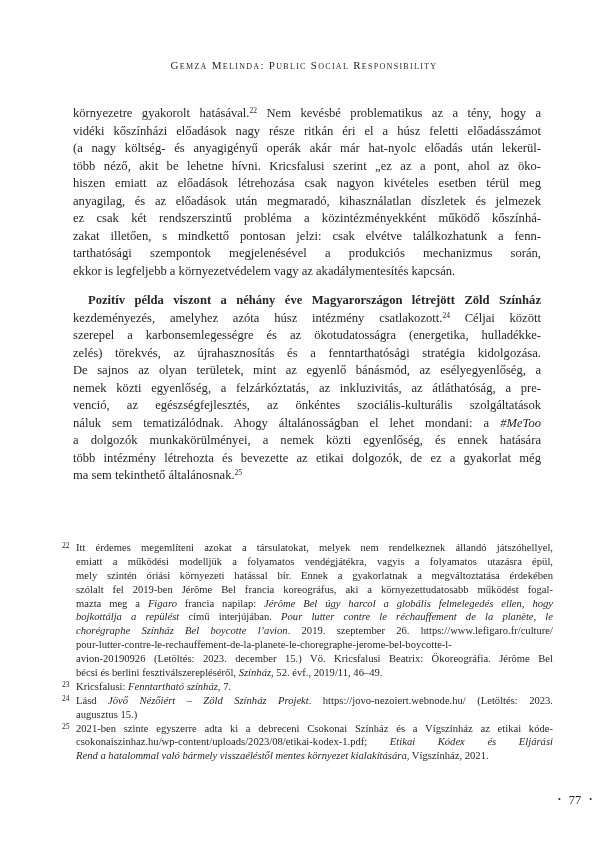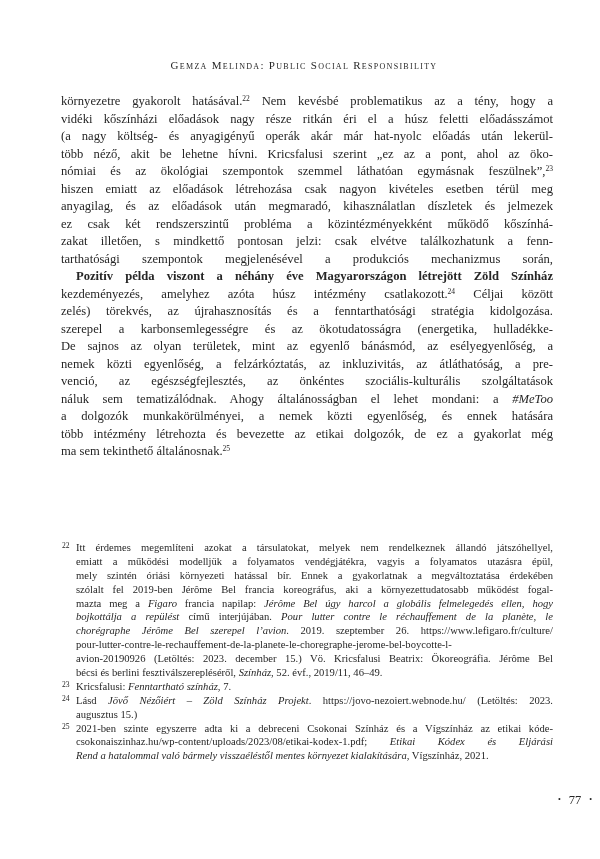--- a/index.html
+++ b/index.html
@@ -17,21 +17,21 @@
     text-align:center;
     font-variant:small-caps;
     letter-spacing:1.3px;
     font-size:11px;
     color:var(--ink,#262626);
   }
   .body-text{
     position:absolute;top:93px;left:61px;width:492px;
     font-size:12.6px;line-height:17.5px;
   }
-  .para{margin:0;}
+  .para{margin:12px;}
   .para.indent .line:first-child{text-indent:15px;font-weight:bold;}
   .line{
     text-align:justify;
     text-align-last:justify;
     height:17.5px;
     overflow:hidden;
     white-space:normal;
   }
   .line.last{text-align-last:left;}
   sup{
@@ -71,52 +71,52 @@
 <div class="page" style="--bg: #ffffff; --ink: #262626;">
 
   <div class="running-head">Gemza Melinda: Public Social Responsibility</div>
 
   <div class="body-text" id="body-text">
       <div class="para">
         <div class="line">környezetre gyakorolt hatásával.<sup>22</sup> Nem kevésbé problematikus az a tény, hogy a</div>
         <div class="line">vidéki kőszínházi előadások nagy része ritkán éri el a húsz feletti előadásszámot</div>
         <div class="line">(a nagy költség- és anyagigényű operák akár már hat-nyolc előadás után lekerül-</div>
         <div class="line">több néző, akit be lehetne hívni. Kricsfalusi szerint „ez az a pont, ahol az öko-</div>
-        <div class="line">nómiai és az ökológiai szempontok szemmel láthatóan egymásnak feszülnek”,<sup>23</sup></div>
         <div class="line">hiszen emiatt az előadások létrehozása csak nagyon kivételes esetben térül meg</div>
         <div class="line">anyagilag, és az előadások után megmaradó, kihasználatlan díszletek és jelmezek</div>
         <div class="line">ez csak két rendszerszintű probléma a közintézményekként működő kőszínhá-</div>
         <div class="line">zakat illetően, s mindkettő pontosan jelzi: csak elvétve találkozhatunk a fenn-</div>
         <div class="line">tarthatósági szempontok megjelenésével a produkciós mechanizmus során,</div>
+        <div class="line last">ekkor is legfeljebb a környezetvédelem vagy az akadálymentesítés kapcsán.</div>
       </div>
       <div class="para indent">
         <div class="line">Pozitív példa viszont a néhány éve Magyarországon létrejött Zöld Színház</div>
         <div class="line">kezdeményezés, amelyhez azóta húsz intézmény csatlakozott.<sup>24</sup> Céljai között</div>
+        <div class="line">szerepel a karbonsemlegességre és az ökotudatosságra (energetika, hulladékke-</div>
         <div class="line">zelés) törekvés, az újrahasznosítás és a fenntarthatósági stratégia kidolgozása.</div>
-        <div class="line">szerepel a karbonsemlegességre és az ökotudatosságra (energetika, hulladékke-</div>
         <div class="line">De sajnos az olyan területek, mint az egyenlő bánásmód, az esélyegyenlőség, a</div>
         <div class="line">nemek közti egyenlőség, a felzárkóztatás, az inkluzivitás, az átláthatóság, a pre-</div>
         <div class="line">venció, az egészségfejlesztés, az önkéntes szociális-kulturális szolgáltatások</div>
         <div class="line">náluk sem tematizálódnak. Ahogy általánosságban el lehet mondani: a <em>#MeToo</em></div>
         <div class="line">a dolgozók munkakörülményei, a nemek közti egyenlőség, és ennek hatására</div>
         <div class="line">több intézmény létrehozta és bevezette az etikai dolgozók, de ez a gyakorlat még</div>
         <div class="line last">ma sem tekinthető általánosnak.<sup>25</sup></div>
       </div>
     </div>
 
   <div class="footnotes" id="footnotes">
       <div class="footnote">
         <span class="fn-num">22</span>
         <div class="line">Itt érdemes megemlíteni azokat a társulatokat, melyek nem rendelkeznek állandó játszóhellyel,</div>
         <div class="line">emiatt a működési modelljük a folyamatos vendégjátékra, vagyis a folyamatos utazásra épül,</div>
         <div class="line">mely szintén óriási környezeti hatással bír. Ennek a gyakorlatnak a megváltoztatása érdekében</div>
         <div class="line">szólalt fel 2019-ben Jérôme Bel francia koreográfus, aki a környezettudatosabb működést fogal-</div>
         <div class="line">mazta meg a <em>Figaro</em> francia napilap: <em>Jérôme Bel úgy harcol a globális felmelegedés ellen, hogy</em></div>
         <div class="line"><em>bojkottálja a repülést</em> című interjújában. <em>Pour lutter contre le réchauffement de la planète, le</em></div>
-        <div class="line"><em>chorégraphe Jérôme Bel szerepel l’avion</em>. 2019. szeptember 26. https://www.lefigaro.fr/culture/</div>
+        <div class="line"><em>chorégraphe Színház Bel boycotte l’avion</em>. 2019. szeptember 26. https://www.lefigaro.fr/culture/</div>
         <div class="line">pour-lutter-contre-le-rechauffement-de-la-planete-le-choregraphe-jerome-bel-boycotte-l-</div>
         <div class="line">avion-20190926 (Letöltés: 2023. december 15.) Vö. Kricsfalusi Beatrix: Ökoreográfia. Jérôme Bel</div>
         <div class="line last">bécsi és berlini fesztiválszerepléséről, <em>Színház</em>, 52. évf., 2019/11, 46–49.</div>
       </div>
       <div class="footnote">
         <span class="fn-num">23</span>
         <div class="line last">Kricsfalusi: <em>Fenntartható színház</em>, 7.</div>
       </div>
       <div class="footnote">
         <span class="fn-num">24</span>

